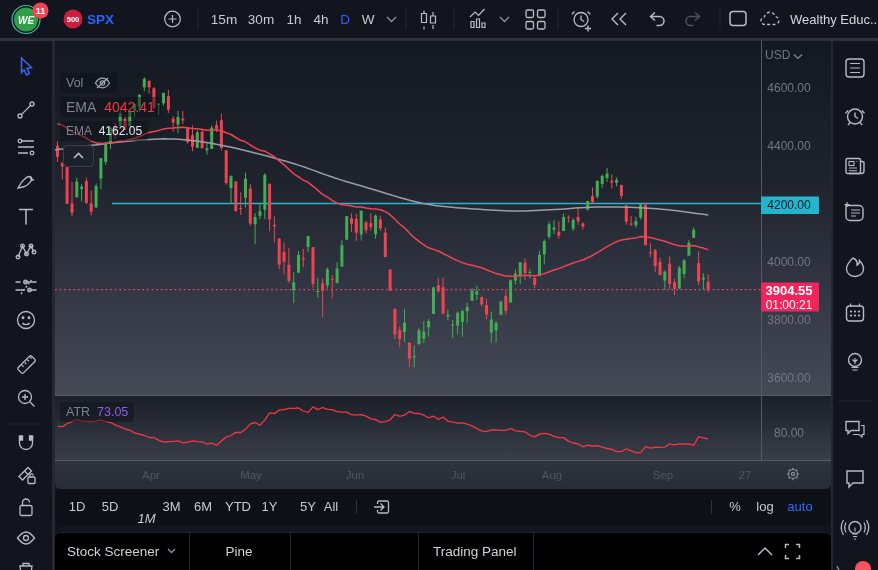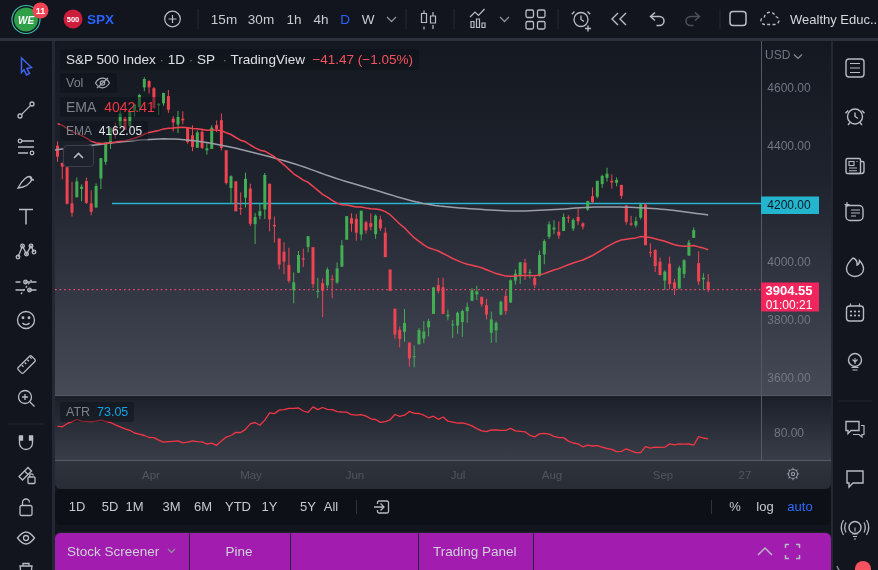--- a/index.html
+++ b/index.html
@@ -365,67 +365,65 @@
 </g>
 <rect x="706" y="155.5" width="58" height="17.5" fill="#22b5cd"></rect>
 <text x="734" y="168" class="axl" fill="#0c1925" text-anchor="middle">4200.00</text>
 <rect x="706" y="241.5" width="58" height="29" fill="#f0255c"></rect>
 <text x="734" y="253.5" class="axb" fill="#fff" text-anchor="middle">3904.55</text>
 <text x="734" y="267.5" class="axl" fill="#fff" text-anchor="middle">01:00:21</text>
 </svg>
 </div>
 
 <div class="abs" style="left:55px;top:41px;width:700px;height:448px;">
-  <div class="abs" style="left:5px;top:8px;height:21px;padding:0 6px;background:rgba(12,15,22,.45);border-radius:3px;
-       font-size:13.5px;line-height:21px;color:#dde0e6;white-space:nowrap;">S&amp;P 500 Index <span style="color:#6e737d">·</span> 1D <span style="color:#6e737d">·</span> SP&nbsp; <span style="color:#6e737d">·</span> TradingView <span style="color:#f7525f">&nbsp;−41.47 (−1.05%)</span></div>
   <div class="abs" style="left:5px;top:32px;height:20px;padding:0 6px;background:rgba(12,15,22,.45);border-radius:3px;
        font-size:12.5px;line-height:20px;color:#7d828c;white-space:nowrap;">Vol&nbsp;&nbsp;
     <svg width="17" height="12" viewBox="0 0 17 12" style="vertical-align:-1.5px">
         <g stroke="#a6abb4" fill="none" stroke-width="1.2">
           <path d="M1.5 6 C3.5 2.6 6 1.2 8.5 1.2 S13.5 2.6 15.5 6 C13.5 9.4 11 10.8 8.5 10.8 S3.5 9.4 1.5 6Z"></path>
           <circle cx="8.5" cy="6" r="2.2"></circle>
           <line x1="3" y1="11" x2="14" y2="1"></line>
         </g>
       </svg></div>
   <div class="abs" style="left:5px;top:56px;height:20px;padding:0 6px;background:rgba(12,15,22,.45);border-radius:3px;
        font-size:14px;line-height:20px;color:#7d828c;">EMA&nbsp;&nbsp;<span style="color:#f23645">4042.41</span></div>
   <div class="abs" style="left:5px;top:80px;height:20px;padding:0 6px;background:rgba(12,15,22,.45);border-radius:3px;
        font-size:12px;line-height:20px;color:#7d828c;text-align:right;">EMA&nbsp;&nbsp;<span style="color:#e6e9ee">4162.05</span></div>
   <div class="abs" style="left:8px;top:104px;width:31px;height:22px;background:#1d212b;border:1px solid #3a3f4a;border-radius:4px;">
     <svg width="29" height="20" viewBox="0 0 29 20">
         <path d="M10 12l4.5-4.5L19 12" stroke="#b6bac2" fill="none" stroke-width="1.6"></path>
       </svg></div>
   <div class="abs" style="left:5px;top:361px;height:20px;padding:0 6px;background:rgba(12,15,22,.45);border-radius:3px;
-       font-size:12.5px;line-height:20px;color:#7d828c;">ATR&nbsp;&nbsp;<span style="color:#0ea5e9">73.05</span></div>
+       font-size:12.5px;line-height:20px;color:#7d828c;">ATR&nbsp;&nbsp;<span style="color:#8b5cf6">73.05</span></div>
 </div>
 
 <div class="abs" style="left:55px;top:488.5px;width:776px;height:36px;background:#0d1016;border-radius:6px;color:#c6c9d0;font-size:13px;">
   <div class="abs" style="left:7px;top:0;width:30px;height:36px;line-height:36px;text-align:center;">1D</div>
   <div class="abs" style="left:40px;top:0;width:30px;height:36px;line-height:36px;text-align:center;">5D</div>
-  <div class="abs" style="left:70.5px;top:0;width:30px;height:36px;line-height:36px;text-align:left;">1M</div>
+  <div class="abs" style="left:70.5px;top:12px;width:30px;height:36px;line-height:36px;text-align:right;font-style:italic;">1M</div>
   <div class="abs" style="left:101.5px;top:0;width:30px;height:36px;line-height:36px;text-align:center;">3M</div>
   <div class="abs" style="left:133px;top:0;width:30px;height:36px;line-height:36px;text-align:center;">6M</div>
   <div class="abs" style="left:168px;top:0;width:30px;height:36px;line-height:36px;text-align:center;">YTD</div>
   <div class="abs" style="left:199.5px;top:0;width:30px;height:36px;line-height:36px;text-align:center;">1Y</div>
   <div class="abs" style="left:231px;top:0;width:30px;height:36px;line-height:36px;text-align:right;">5Y</div>
   <div class="abs" style="left:261px;top:0;width:30px;height:36px;line-height:36px;text-align:center;">All</div>
   <div class="abs" style="left:301px;top:11px;width:1px;height:14px;background:#2f333c;"></div>
   <svg class="abs" style="left:318px;top:9px" width="18" height="18" viewBox="0 0 18 18">
       <g stroke="#b6bac2" fill="none" stroke-width="1.3">
         <path d="M4.5 6V4.5a1.5 1.5 0 0 1 1.5-1.5h8a1.5 1.5 0 0 1 1.5 1.5v9a1.5 1.5 0 0 1-1.5 1.5H6a1.5 1.5 0 0 1-1.5-1.5V12"></path>
         <path d="M1 9h9.5M7.5 5.5L11 9l-3.5 3.5"></path>
       </g>
     </svg>
   <div class="abs" style="left:656px;top:11px;width:1px;height:14px;background:#2f333c;"></div>
   <div class="abs" style="left:668px;top:0;width:24px;text-align:center;height:36px;line-height:36px;">%</div>
   <div class="abs" style="left:695px;top:0;width:30px;text-align:center;height:36px;line-height:36px;">log</div>
   <div class="abs" style="left:727px;top:0;width:36px;text-align:center;height:36px;line-height:36px;color:#2e6bfa;">auto</div>
 </div>
 
-<div class="abs" style="left:55px;top:531.5px;width:776px;height:38.5px;background:#a21caf;border-top:1px solid #1f232b;border-radius:6px 6px 0 0;color:#ced2d9;font-size:13.5px;">
+<div class="abs" style="left:55px;top:531.5px;width:776px;height:38.5px;background:#000000;border-top:1px solid #1f232b;border-radius:6px 6px 0 0;color:#ced2d9;font-size:13.5px;">
   <div class="abs il" style="left:12px;top:0;height:38px;line-height:37px;">Stock Screener&nbsp;&nbsp;<svg width="9" height="6" viewBox="0 0 9 6" style="vertical-align:2px">
         <path d="M1 1l3.5 3.5L8 1" stroke="#8b909a" fill="none" stroke-width="1.3"></path>
       </svg></div>
   <div class="abs" style="left:134px;top:0;width:1px;height:38px;background:#232731;"></div>
   <div class="abs" style="left:150px;top:0;width:68px;height:38px;line-height:37px;text-align:center;">Pine Trading</div>
   <div class="abs" style="left:235px;top:0;width:1px;height:38px;background:#232731;"></div>
   <div class="abs" style="left:363px;top:0;width:1px;height:38px;background:#232731;"></div>
   <div class="abs" style="left:378px;top:0;width:86px;height:38px;line-height:37px;text-align:left;">Trading Panel</div>
   <div class="abs" style="left:478px;top:0;width:1px;height:38px;background:#232731;"></div>
   <svg class="abs" style="left:701px;top:12px" width="18" height="14" viewBox="0 0 18 14">

